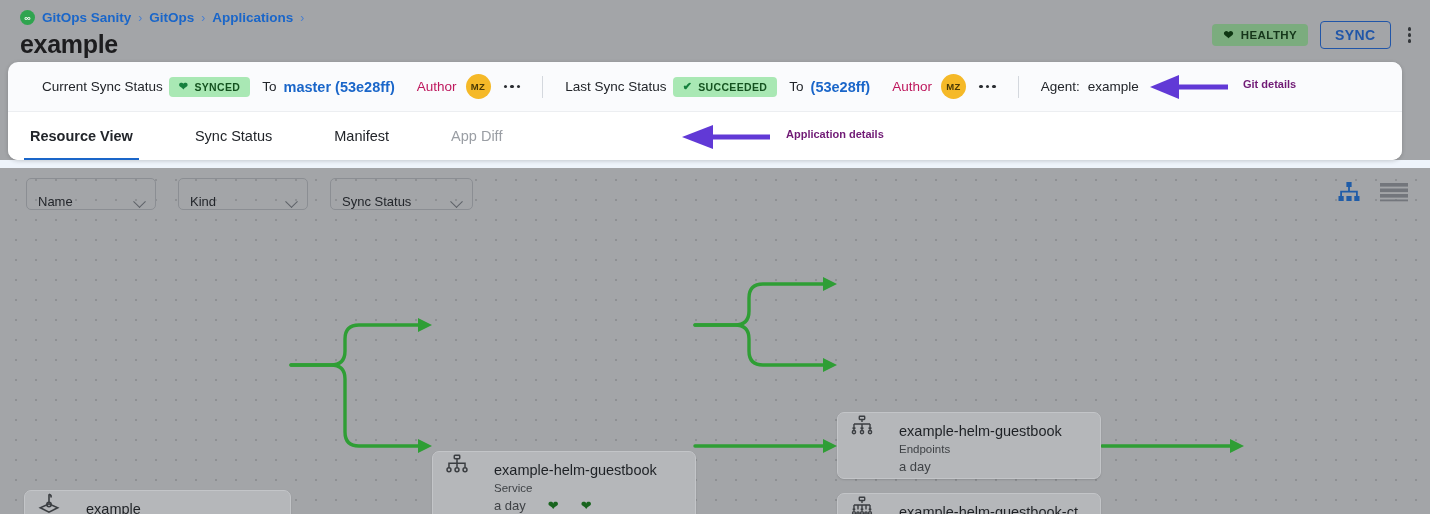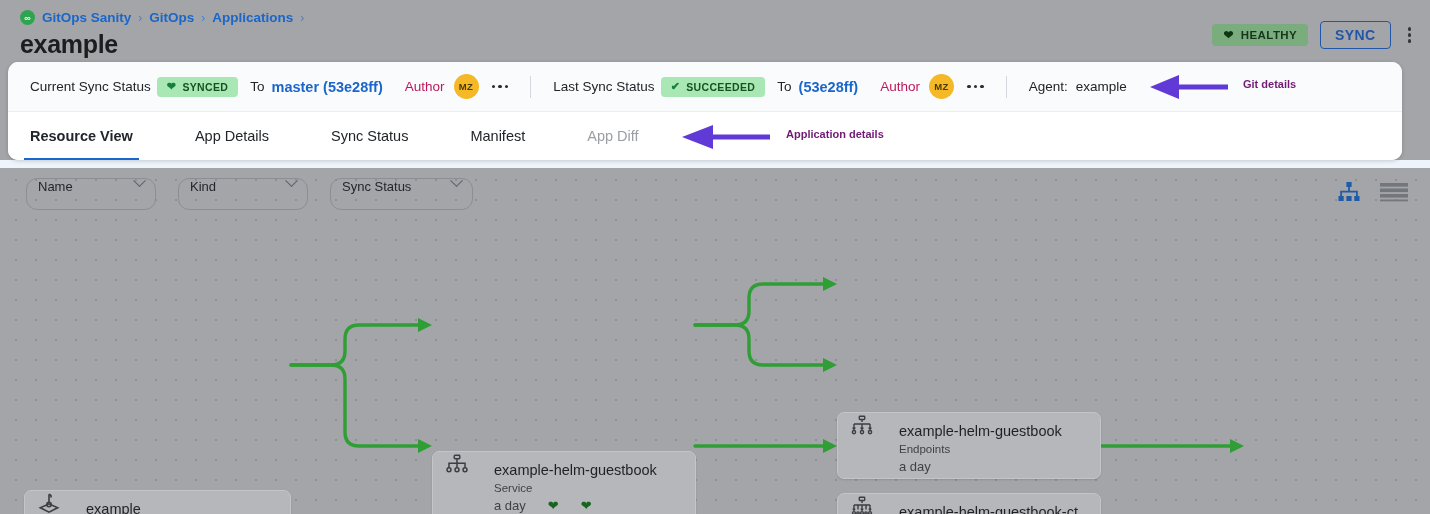--- a/index.html
+++ b/index.html
@@ -64,21 +64,21 @@
   .kebab i { width: 3.4px; height: 3.4px; border-radius: 50%; background: #33363a; display: block; }
 
   
   .card {
     position: absolute; left: 8px; top: 62px; width: 1394px; height: 98px;
     background: #fafbfd; border-radius: 10px;
     box-shadow: 0 1px 4px rgba(0,0,0,0.18);
     overflow: hidden;
   }
   .status-row {
-    position: absolute; left: 4px; top: 0; width: 100%; height: 49px;
+    position: absolute; left: 16px; top: 0; width: 100%; height: 49px;
     display: flex; align-items: center; padding-left: 18px;
     font-size: 13.5px; color: #22252a;
     background: #fafbfd;
   }
   .st-label { color: #22252a; font-size: 13.5px; }
   .pill {
     display: inline-flex; align-items: center; gap: 6px;
     background: #a9e8b4; border-radius: 4px; padding: 4px 10px;
     font-size: 10.5px; font-weight: 700; color: #14521f; letter-spacing: 0.35px;
     margin: 0 6px;
@@ -124,22 +124,22 @@
     height: 2.5px; background: #1a66c9;
   }
   .tab.disabled { color: #9a9ea4; cursor: default; }
 
   
   .toolbar {
     position: absolute; left: 0; top: 172px; width: 1430px; height: 44px;
     display: flex; align-items: center; padding-left: 26px;
   }
   .filter {
-    display: flex; align-items: flex-start; justify-content: space-between;
-    width: 130px; height: 32px; border: 1px solid #8b8e93; border-radius: 11px;
+    display: flex; align-items: flex-end; justify-content: space-between;
+    width: 130px; height: 32px; border: 1px solid #8b8e93; border-radius: 5px;
     padding: 0 11px; margin-right: 22px; font-size: 13px; color: #23262b;
     background: transparent; cursor: pointer;
   }
   .filter.wide { width: 143px; }
   .chev { width: 9px; height: 9px; border-right: 1.6px solid #5e6268; border-bottom: 1.6px solid #5e6268;
           transform: rotate(45deg) translate(-2px,-2px); }
   .view-toggles {
     position: absolute; right: 22px; top: 182px; display: flex; align-items: center; gap: 20px;
   }
   .vt { cursor: pointer; display: block; }
@@ -372,21 +372,20 @@
         </span>
 
       <span class="vdiv"></span>
 
       <span class="agent-word">Agent:</span>
       <span class="agent-val">example</span>
     </div>
 
     <div class="tabs-row">
       <div class="tab active">Resource View</div>
-      <div class="tab">App Details</div>
       <div class="tab">Sync Status</div>
       <div class="tab">Manifest</div>
       <div class="tab disabled">App Diff</div>
     </div>
   </div>
 
   <div class="anno-arrow" style="left:1148px; top:74px; width:82px;">
     <svg width="82" height="26" viewBox="0 0 82 26">
       <path d="M28 13 H80" stroke="#6139d6" stroke-width="5" stroke-linecap="butt"></path>
       <polygon points="2,13 31,1 31,25" fill="#6139d6"></polygon>

